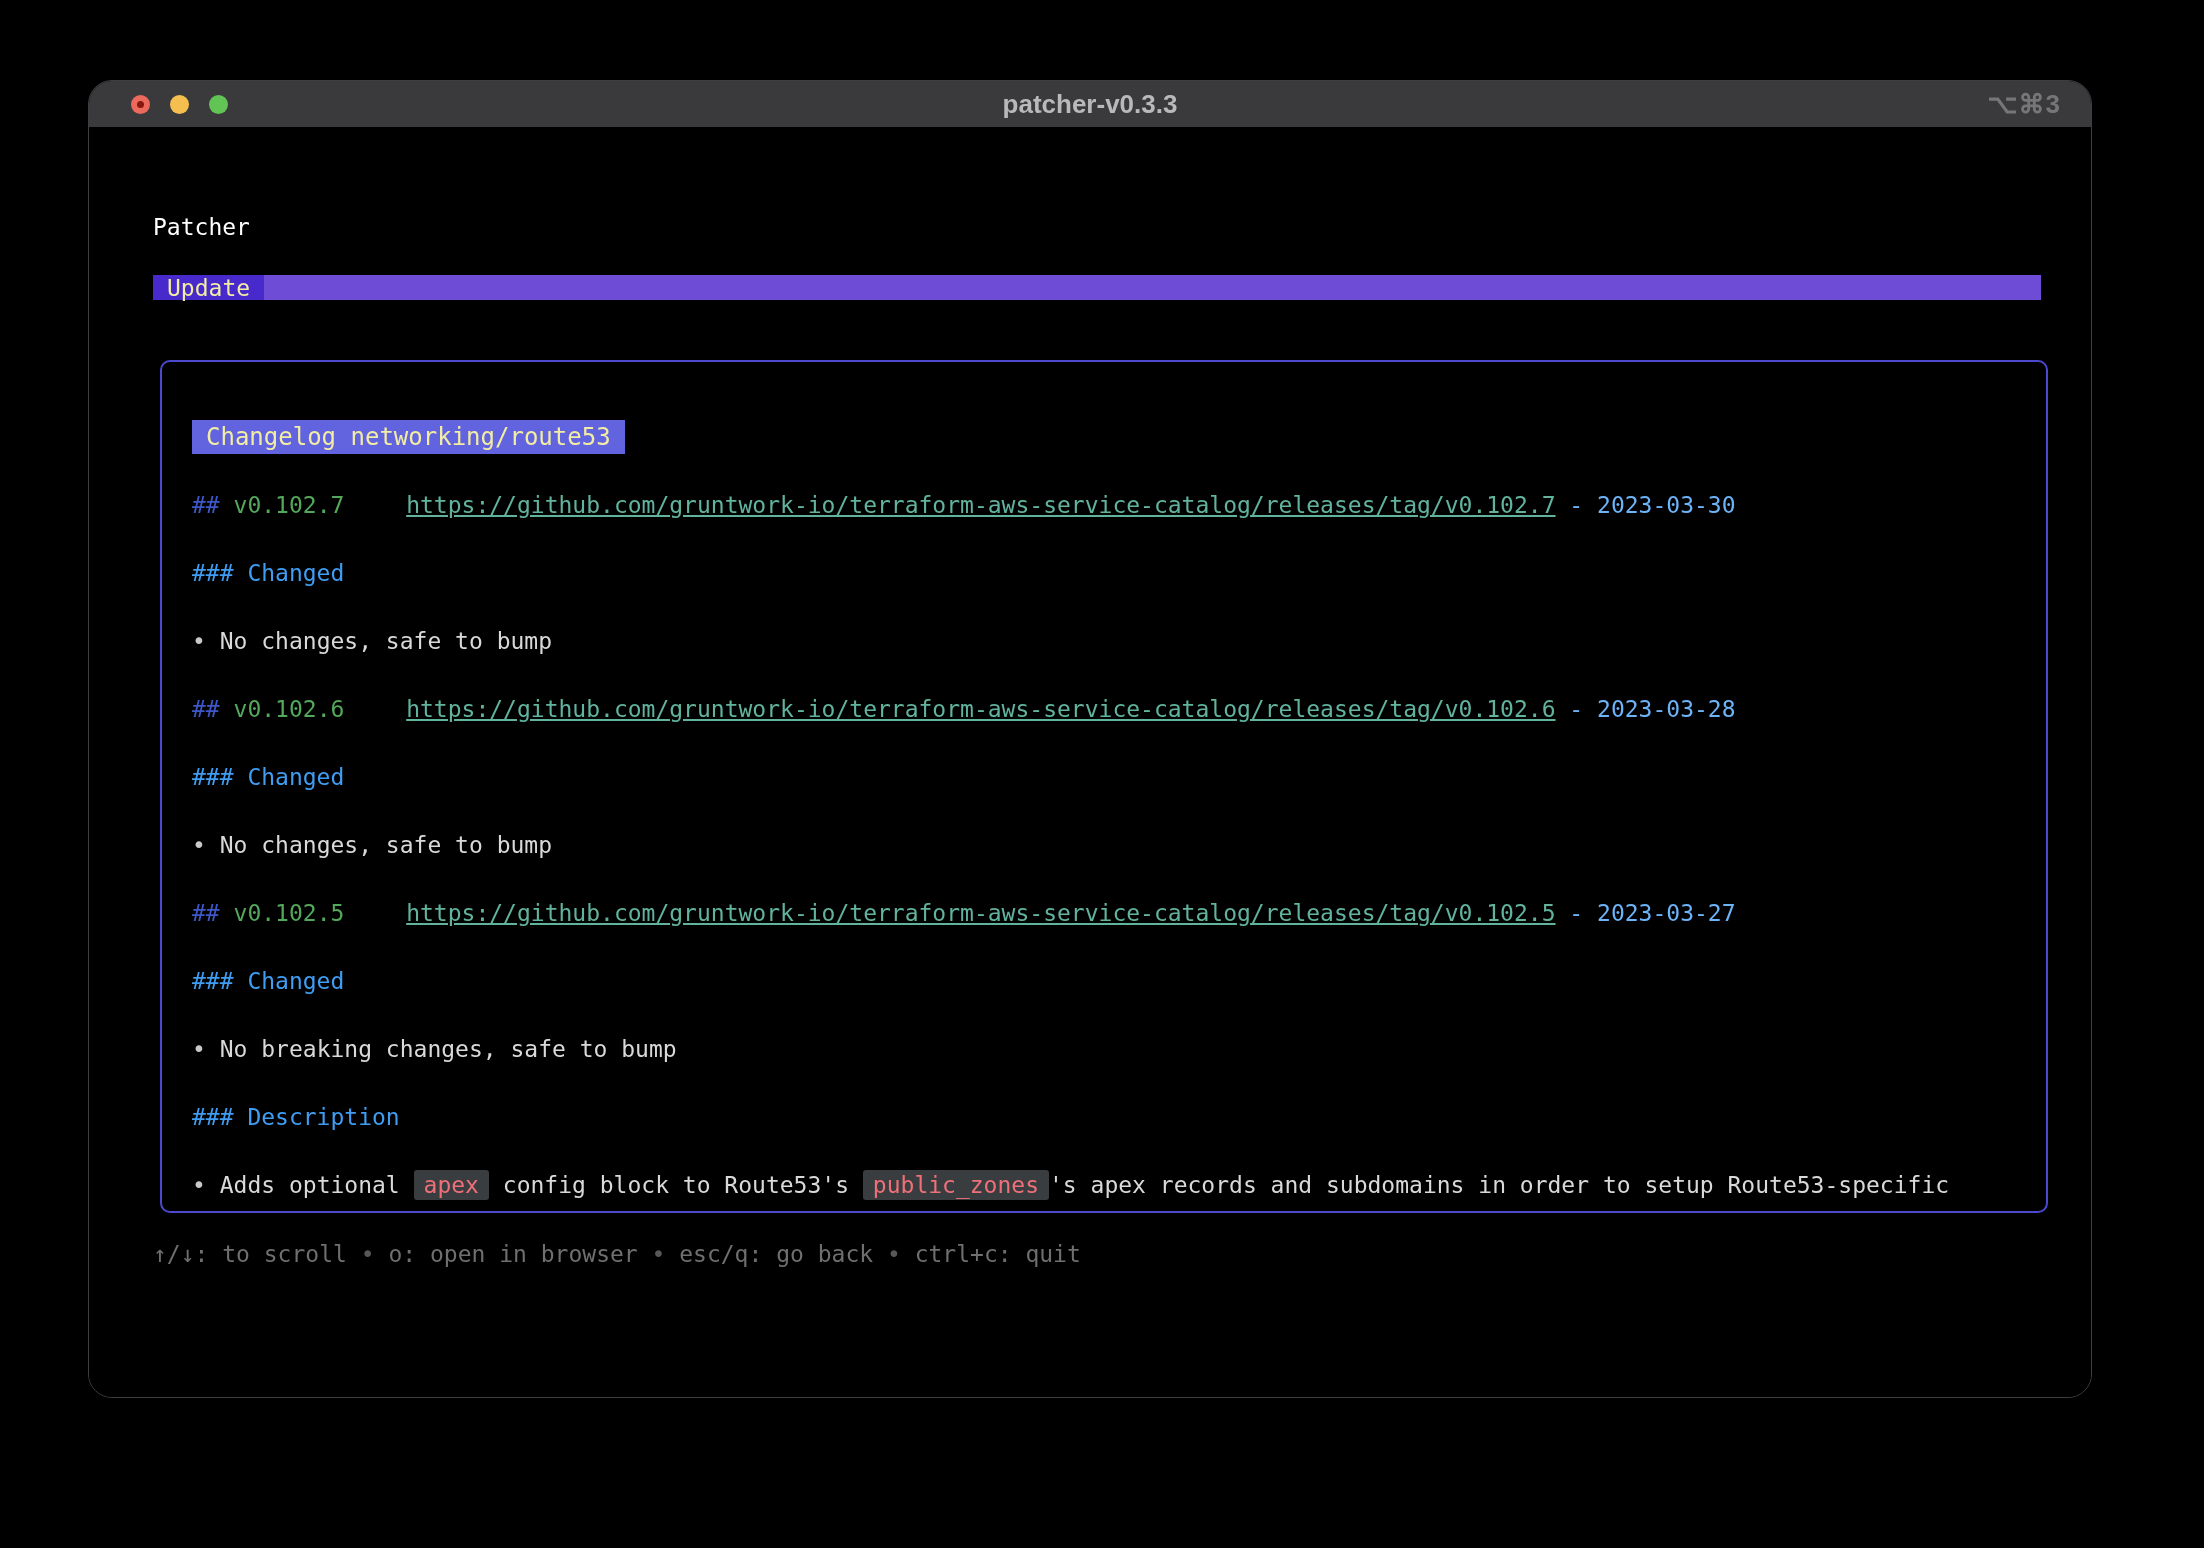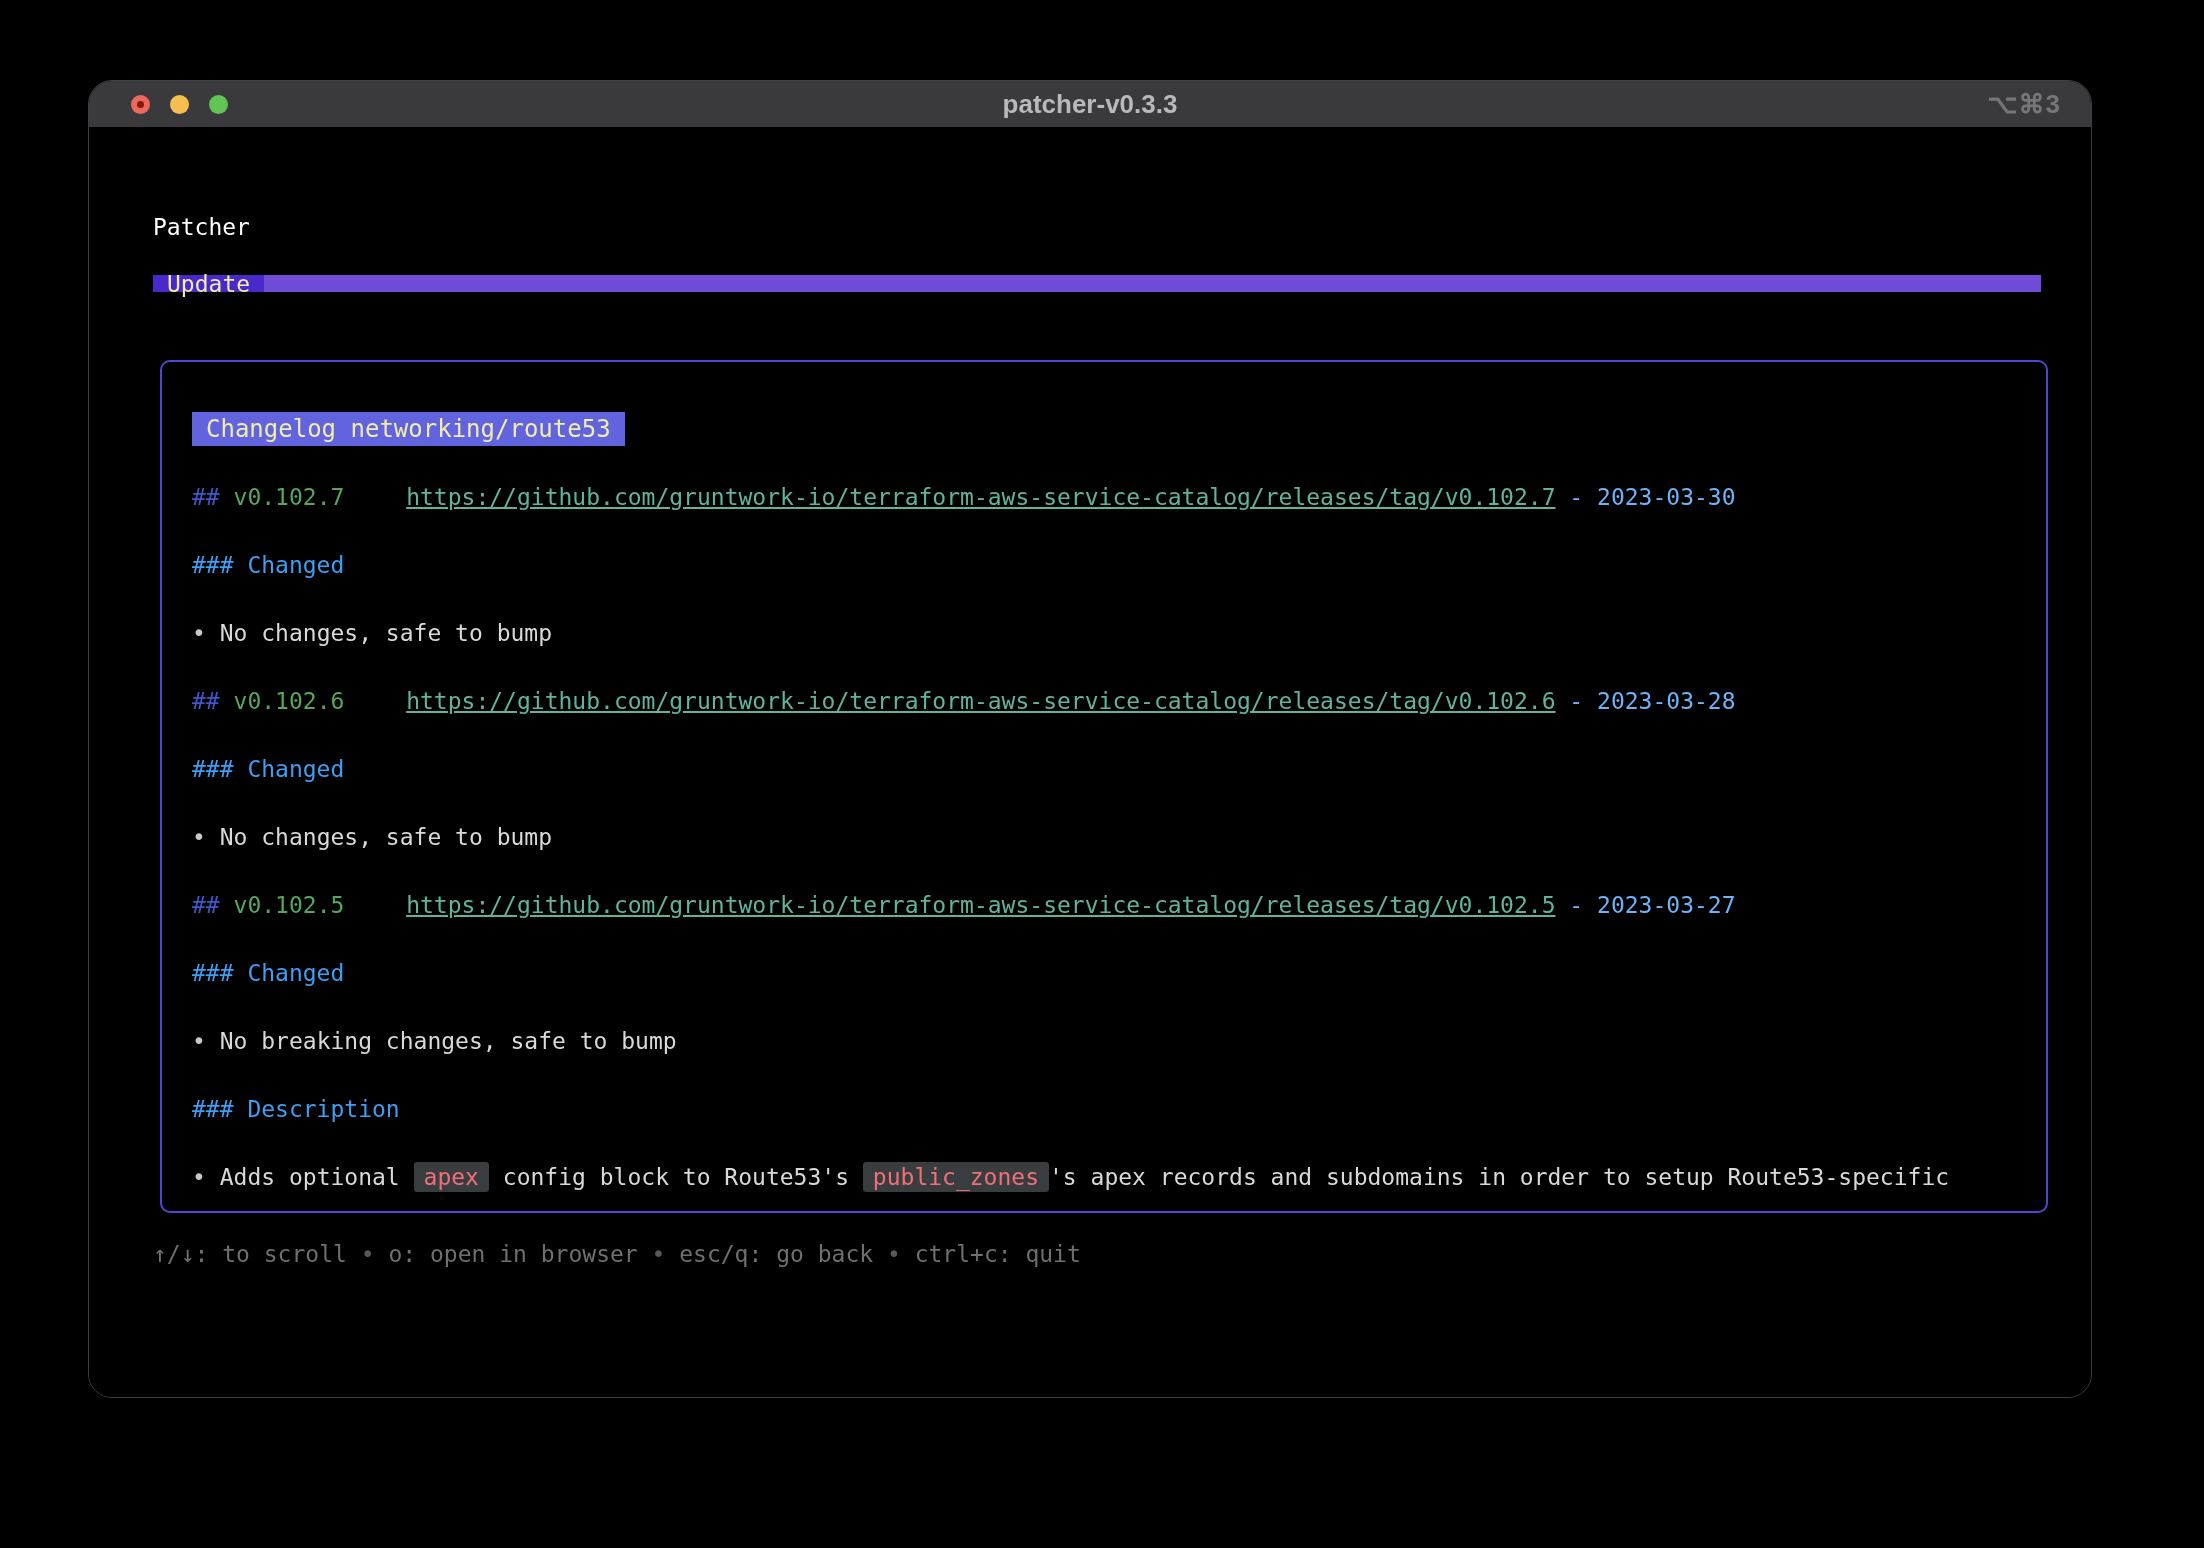--- a/index.html
+++ b/index.html
@@ -50,21 +50,21 @@
     color: #767678; letter-spacing: 1px;
   }
   .term { position: relative; height: 1272px; background: #000; }
   .app-title {
     position: absolute; left: 64px; top: 85px;
     font-size: 23px; line-height: 30px; color: #ffffff;
     white-space: pre;
   }
   .tabbar {
     position: absolute; left: 64px; top: 148px;
-    width: 1888px; height: 17px;
+    width: 1888px; height: 25px;
     background: var(--accent-purple, #6f4cd6);
     display: flex;
   }
   .tab {
     height: 100%; display: flex; align-items: center;
     padding: 0 14px;
     background: var(--tab-purple, #4729cc);
     color: var(--label-text, #f2eda4);
     font-size: 23px; white-space: pre;
   }
@@ -77,20 +77,21 @@
     overflow: hidden;
   }
   .chlabel {
     display: inline-block;
     background: var(--label-bg, #6163df);
     color: var(--label-text, #f2eda4);
     font-size: 24px; line-height: 34px; height: 34px;
     padding: 0 14px;
     margin-bottom: 34px;
     white-space: pre;
+    margin-top: 8px;
   }
   .line {
     font-size: 23px; line-height: 34px; height: 34px;
     margin-bottom: 34px;
     white-space: pre;
     color: var(--body-text, #d9d9d9);
   }
   .hash2 { color: var(--release-hash-blue, #3e58c9); }
   .ver   { color: var(--version-green, #54a85b); }
   .url   { color: var(--url-teal, #61b39e); text-decoration: underline; margin-left: 48px; }

